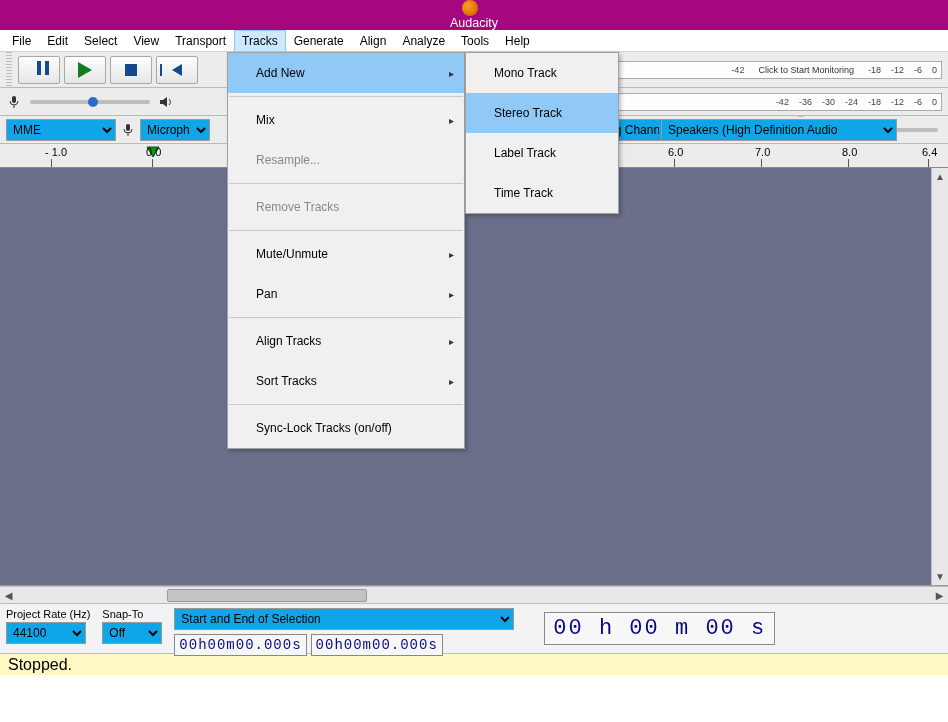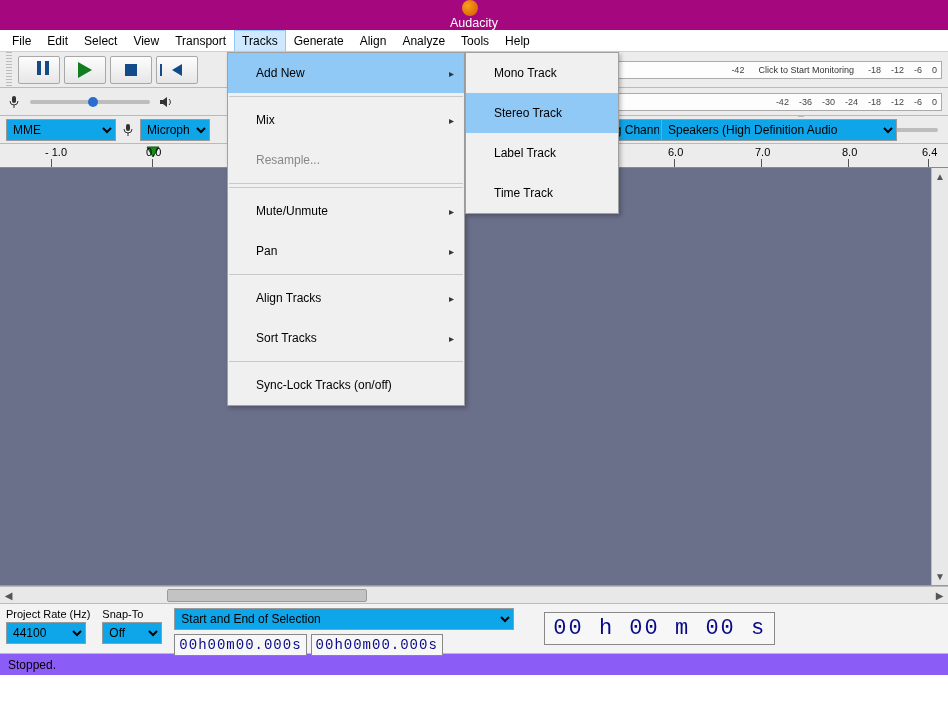--- a/index.html
+++ b/index.html
@@ -53,21 +53,21 @@
   .hscroll { height:17px; background:#e8e8e8; border-top:1px solid #bcbcbc; display:flex; }
   .hscroll .arrow{width:17px;display:flex;align-items:center;justify-content:center;color:#555;font-size:10px;}
   .hscroll .track{flex:1;position:relative;}
   .hscroll .thumb{position:absolute;left:150px;top:2px;height:13px;width:200px;background:#c3c3c3;border:1px solid #9a9a9a;border-radius:2px;}
   
   .bottom { border-top:1px solid #bcbcbc; background:#f3f3f3; padding:4px 6px; display:flex; align-items:flex-start; gap:12px; height:50px; }
   .fieldcol { display:flex; flex-direction:column; gap:2px; }
   .fieldlabel { font-size:11px; }
   .timecode { font-family:"Lucida Console","Courier New",monospace; font-size:14px; border:1px solid #888; background:#f7f7f7; padding:2px 4px; color:#0a0a88; letter-spacing:1px; display:inline-block; }
   .timecode.big { font-size:22px; letter-spacing:2px; padding:3px 8px; }
-  .statusbar { height:22px; border-top:1px solid #bcbcbc; background:#8b5cf6; padding:0 8px; line-height:22px; font-size:12px; }
+  .statusbar { height:22px; border-top:1px solid #bcbcbc; background:#fef9c3; padding:0 8px; line-height:22px; font-size:16px; }
   .mic-ico, .spk-ico { width:16px; height:16px; display:inline-flex; align-items:center; justify-content:center; }
 </style>
 </head>
 <body>
 
 <div class="titlebar">
   <div class="app-icon"></div>
   <div class="title">Audacity</div>
   <div class="winbtns">
     <div class="winbtn">
@@ -102,20 +102,21 @@
     <div class="menu-item">Tools</div>
     <div class="menu-item">Help</div>
   </div>
 
 <div class="dropdown" id="tracks-dd" style="left:227px; top:52px; width:238px;">
     <div class="dd-item highlight">Add New<span class="arrow">▸</span></div>
     <div class="dd-sep"></div>
     <div class="dd-item">Mix<span class="arrow">▸</span></div>
     <div class="dd-item disabled">Resample...</div>
     <div class="dd-sep"></div>
+    <div class="dd-item disabled">Remove Tracks</div>
     <div class="dd-sep"></div>
     <div class="dd-item">Mute/Unmute<span class="arrow">▸</span></div>
     <div class="dd-item">Pan<span class="arrow">▸</span></div>
     <div class="dd-sep"></div>
     <div class="dd-item">Align Tracks<span class="arrow">▸</span></div>
     <div class="dd-item">Sort Tracks<span class="arrow">▸</span></div>
     <div class="dd-sep"></div>
     <div class="dd-item">Sync-Lock Tracks (on/off)</div>
   </div>
 <div class="dropdown" id="addnew-dd" style="left:465px; top:52px; width:154px;">

